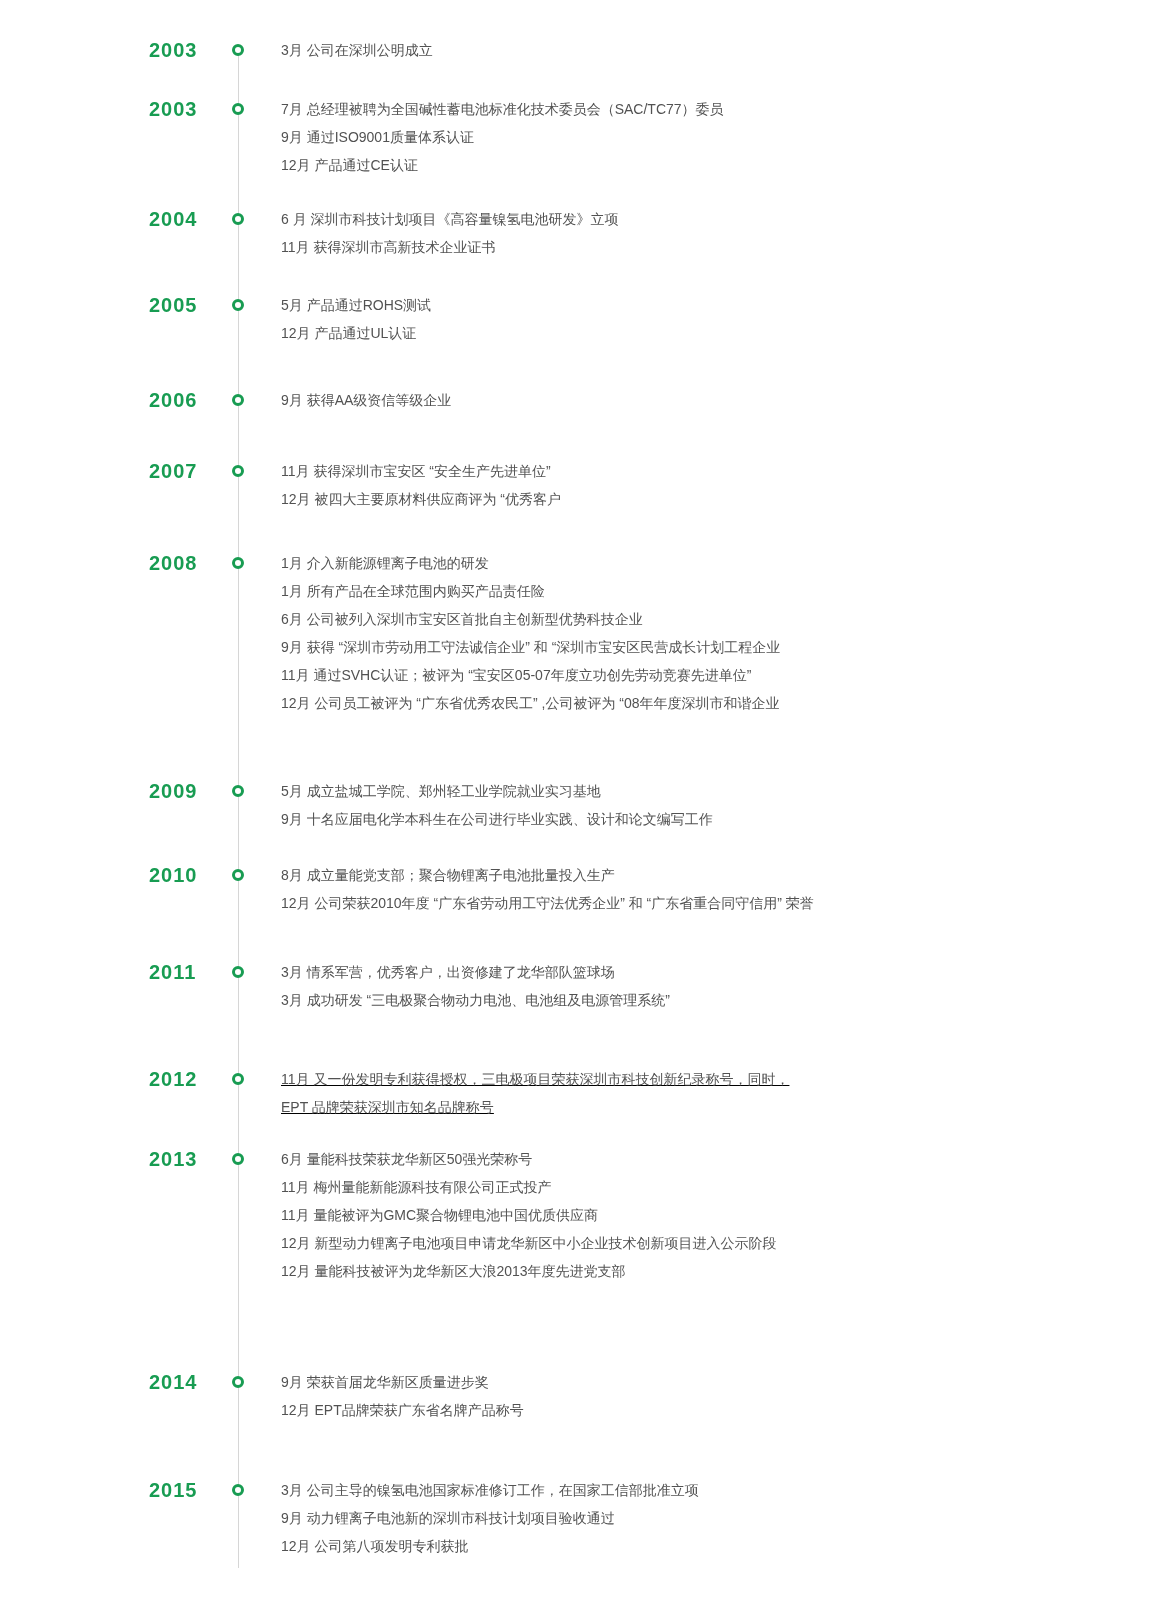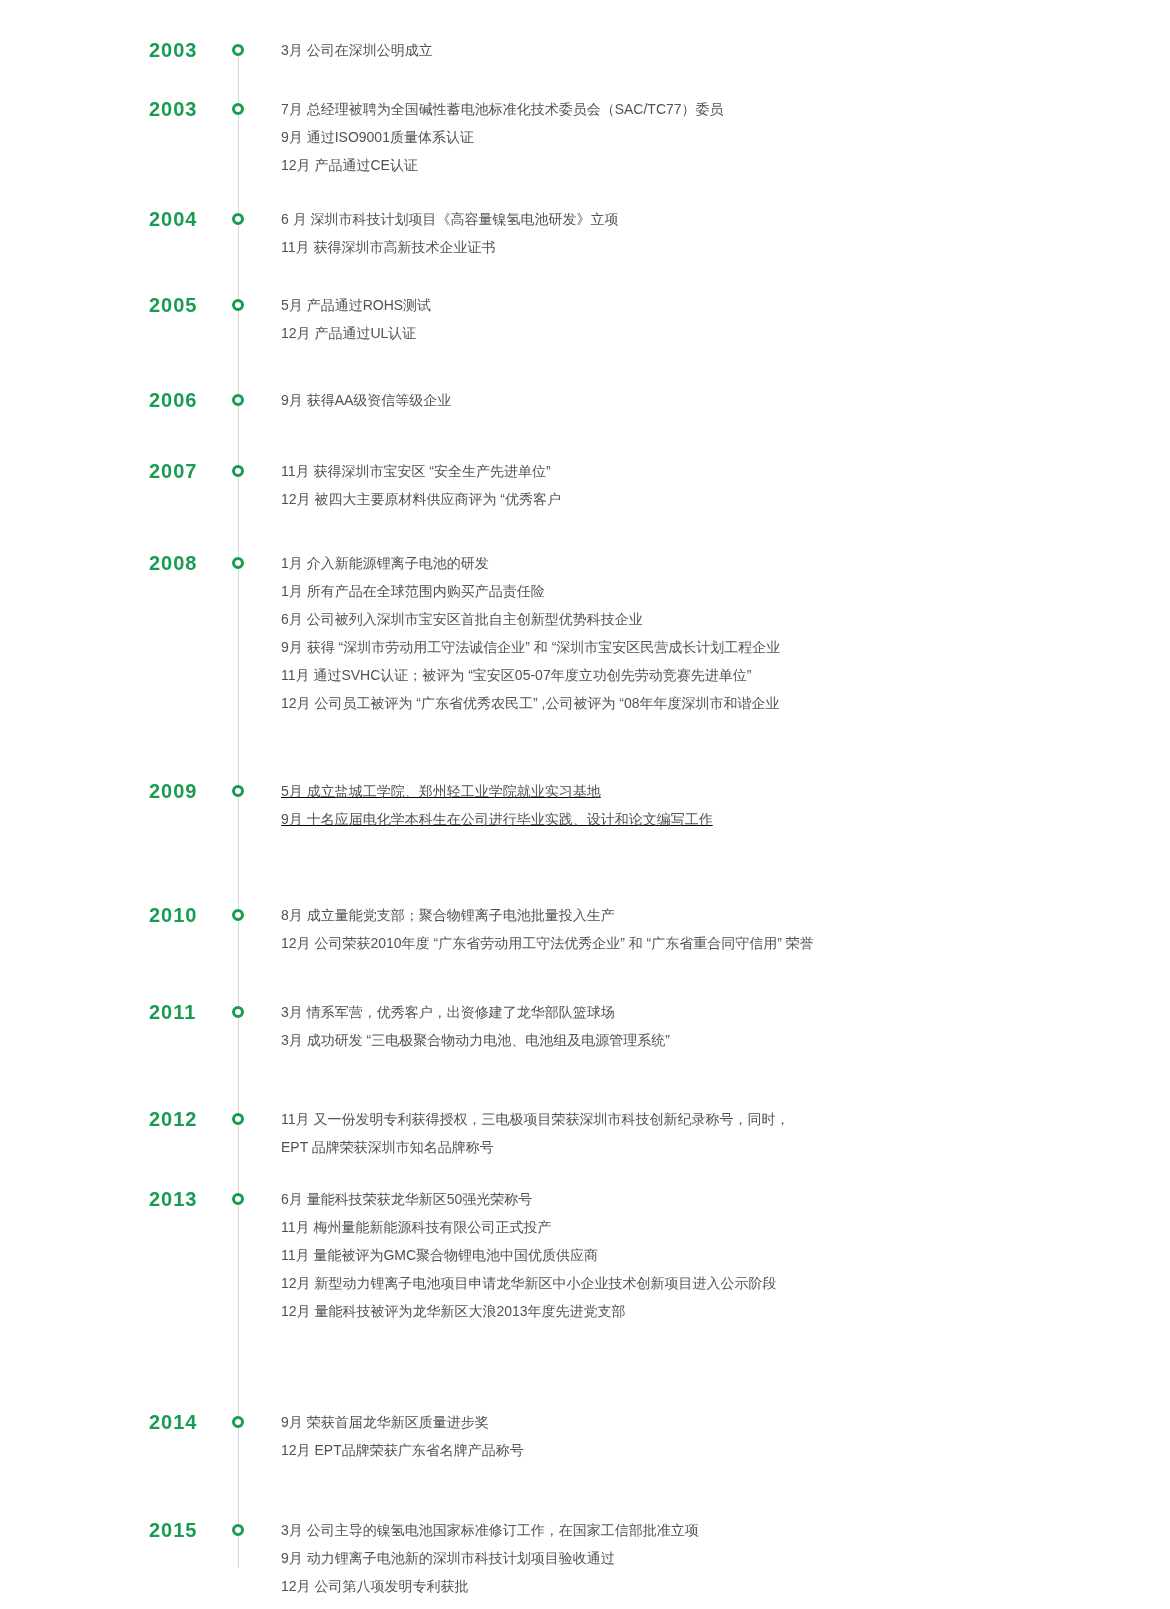--- a/index.html
+++ b/index.html
@@ -42,24 +42,24 @@
     padding-left:281px;
     min-height:28px;
   }
   .tg:nth-child(1){margin-bottom:31px;}
   .tg:nth-child(2){margin-bottom:26px;}
   .tg:nth-child(3){margin-bottom:30px;}
   .tg:nth-child(4){margin-bottom:39px;}
   .tg:nth-child(5){margin-bottom:43px;}
   .tg:nth-child(6){margin-bottom:36px;}
   .tg:nth-child(7){margin-bottom:60px;}
-  .tg:nth-child(8){margin-bottom:68px;text-decoration:underline;}
+  .tg:nth-child(8){margin-bottom:28px;}
   .tg:nth-child(9){margin-bottom:41px;}
   .tg:nth-child(10){margin-bottom:51px;}
-  .tg:nth-child(11){margin-bottom:24px;}
+  .tg:nth-child(11){margin-bottom:24px;text-decoration:underline;}
   .tg:nth-child(12){margin-bottom:83px;}
   .tg:nth-child(13){margin-bottom:52px;}
   .tg:nth-child(14){margin-bottom:0;}
   .tg-year{
     position:absolute;
     left:149px;
     top:2px;
     font-size:20px;
     font-weight:bold;
     letter-spacing:1px;

